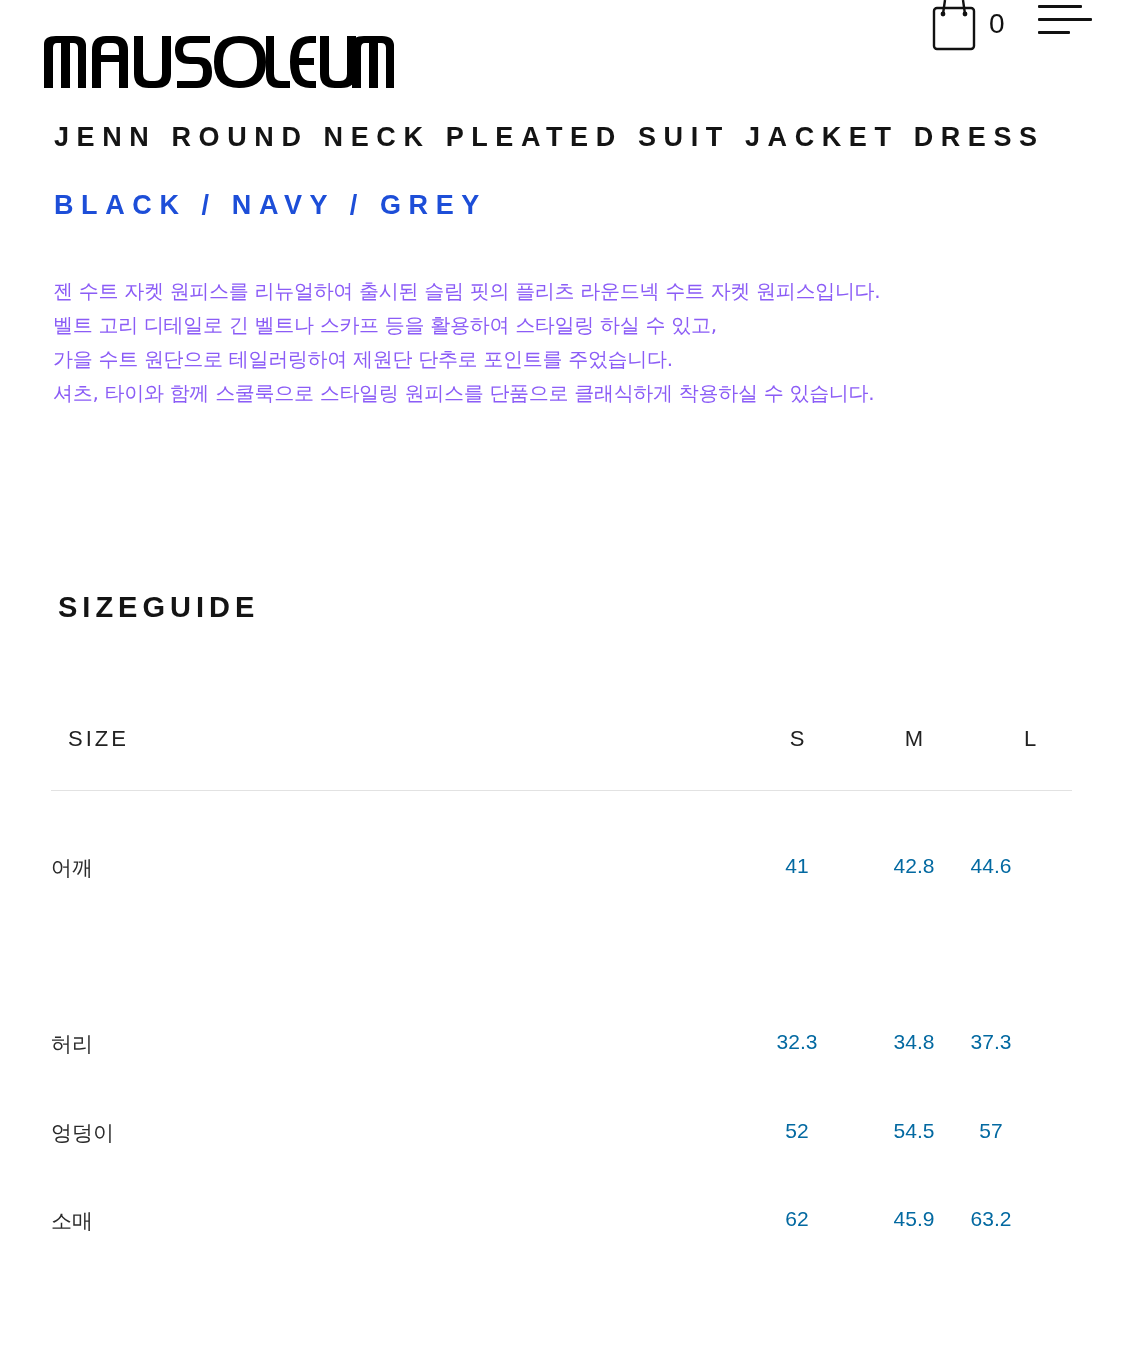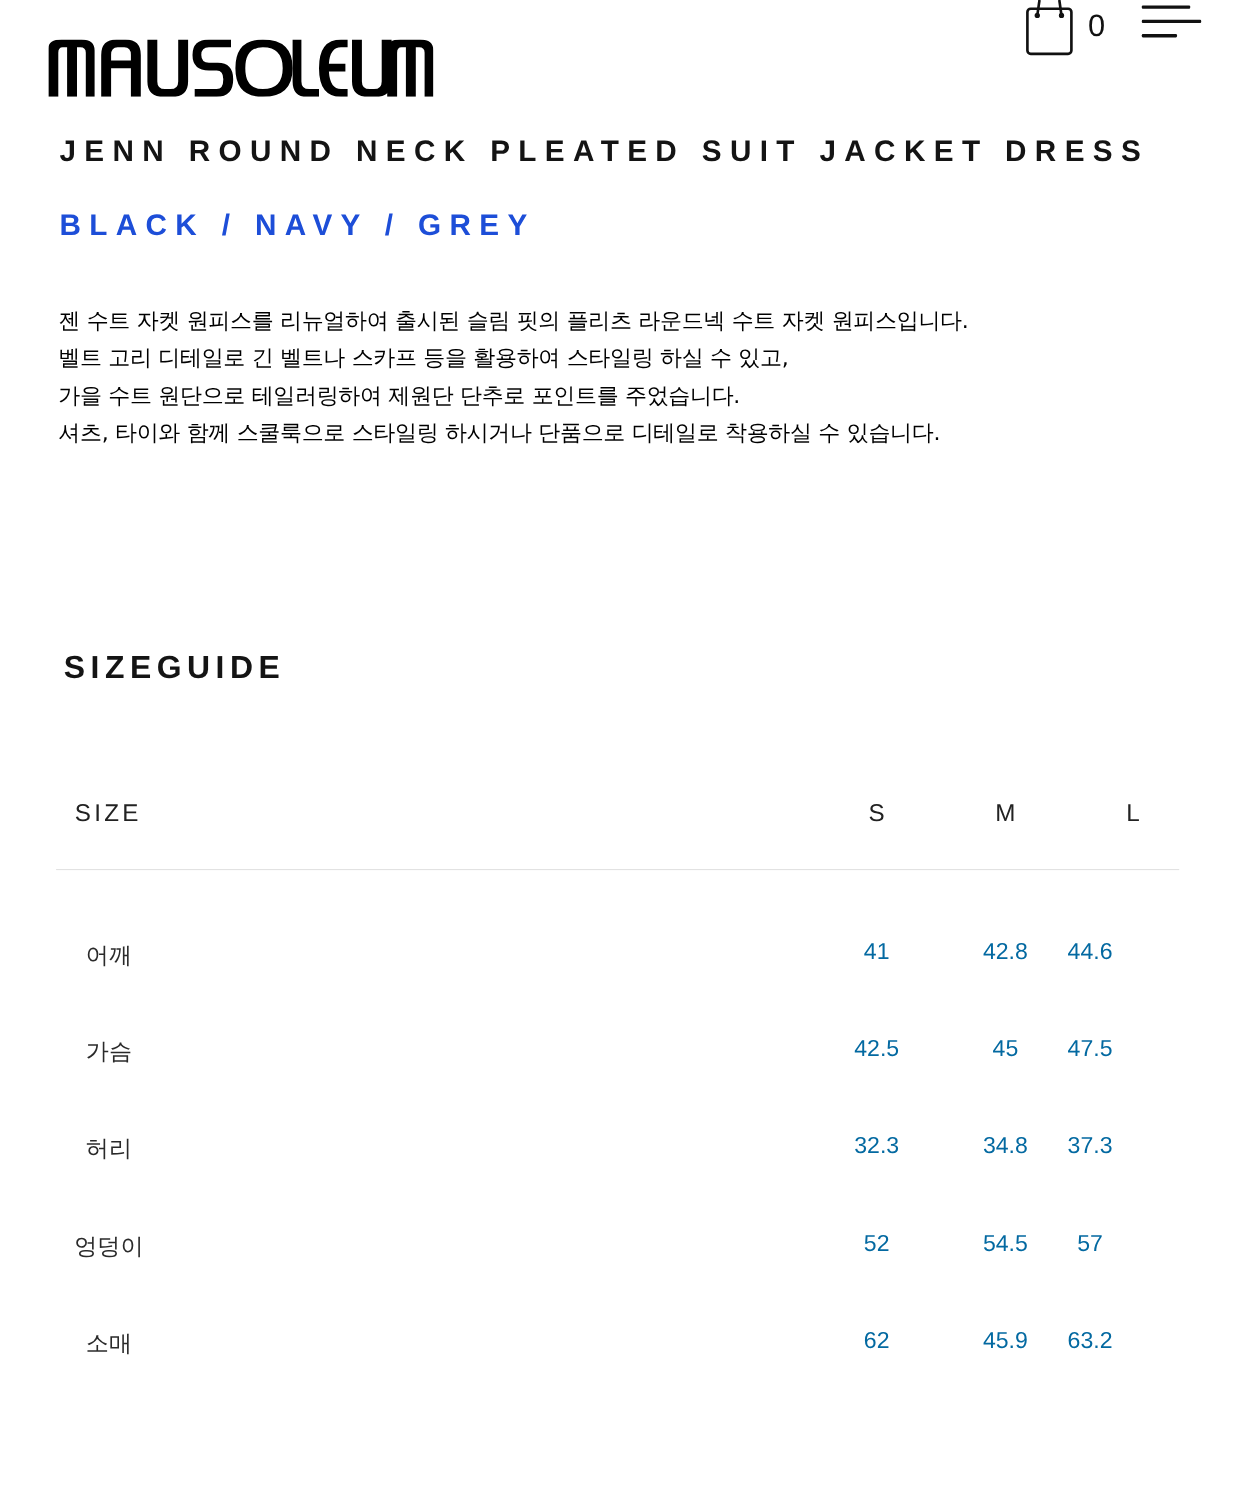--- a/index.html
+++ b/index.html
@@ -25,40 +25,40 @@
     .title {
       position: absolute; left: 54px; top: 122px; font-size: 27px; font-weight: bold;
       letter-spacing: 7.6px; white-space: nowrap; font-family: "Liberation Sans", sans-serif; color: #141414;
     }
     .colors {
       position: absolute; left: 54px; top: 190px; font-size: 27px; font-weight: bold;
       letter-spacing: 7.6px; white-space: nowrap; font-family: "Liberation Sans", sans-serif; color: #1d4ed8;
     }
     .desc {
       position: absolute; left: 53px; top: 274px; font-size: 20px; line-height: 34px;
-      color: #000000; font-family: "DejaVu Sans", sans-serif; letter-spacing: -0.3px;
+      color: #8b5cf6; font-family: "DejaVu Sans", sans-serif; letter-spacing: -0.3px;
     }
     .desc p { margin: 0; white-space: nowrap; }
     .sg-heading {
       position: absolute; left: 58px; top: 591px; font-size: 29px; font-weight: bold;
       letter-spacing: 5px; font-family: "Liberation Sans", sans-serif; color: #141414;
     }
     .table { position: absolute; left: 51px; top: 720px; width: 1021px; }
     .thead { position: relative; height: 70px; border-bottom: 1.5px solid #e2e2e2; }
     .th-size {
       position: absolute; left: 17px; top: 6px; font-size: 22px; letter-spacing: 3px;
       font-family: "Liberation Sans", sans-serif; color: #222;
     }
     .th-col {
       position: absolute; top: 6px; width: 80px; text-align: center; font-size: 22px;
       font-family: "Liberation Sans", sans-serif; color: #222;
     }
     .row { position: absolute; left: 0; width: 1021px; height: 40px; }
     .row-label {
-      position: absolute; left: 0; width: 96px; text-align: center; font-size: 21px; color: #2a2a2a;
+      position: absolute; left: 0; width: 96px; text-align: left; font-size: 21px; color: #2a2a2a;
       font-family: "DejaVu Sans", sans-serif;
     }
     .cell {
       position: absolute; width: 90px; text-align: center; font-size: 21px; color: #0369a1;
       font-family: "Liberation Sans", sans-serif;
     }
     .c0 { left: 701px; }
     .c1 { left: 818px; }
     .c2 { left: 895px; }
   </style>
@@ -108,44 +108,38 @@
   </div>
 </div>
 
 <div class="title">JENN ROUND NECK PLEATED SUIT JACKET DRESS</div>
 <div class="colors">BLACK / NAVY / GREY</div>
 
 <div class="desc">
   <p>젠 수트 자켓 원피스를 리뉴얼하여 출시된 슬림 핏의 플리츠 라운드넥 수트 자켓 원피스입니다.</p>
   <p>벨트 고리 디테일로 긴 벨트나 스카프 등을 활용하여 스타일링 하실 수 있고,</p>
   <p>가을 수트 원단으로 테일러링하여 제원단 단추로 포인트를 주었습니다.</p>
-  <p>셔츠, 타이와 함께 스쿨룩으로 스타일링 하시거나 단품으로 디테일로 착용하실 수 있습니다.</p>
+  <p>셔츠, 타이와 함께 스쿨룩으로 스타일링 원피스를 단품으로 클래식하게 착용하실 수 있습니다.</p>
 </div>
 
 <div class="sg-heading">SIZEGUIDE</div>
 
 <div class="table">
   <div class="thead">
     <div class="th-size">SIZE</div>
     <div class="th-col" style="left:706px;">S</div>
     <div class="th-col" style="left:823px;">M</div>
     <div class="th-col" style="left:939px;">L</div>
   </div>
 
   <div class="row" style="top:134px;">
     <div class="row-label">어깨</div>
     <div class="cell c0">41</div>
     <div class="cell c1">42.8</div>
     <div class="cell c2">44.6</div>
-  </div>
-  <div class="row" style="top:222px;">
-    <div class="row-label">가슴</div>
-    <div class="cell c0">42.5</div>
-    <div class="cell c1">45</div>
-    <div class="cell c2">47.5</div>
   </div>
   <div class="row" style="top:310px;">
     <div class="row-label">허리</div>
     <div class="cell c0">32.3</div>
     <div class="cell c1">34.8</div>
     <div class="cell c2">37.3</div>
   </div>
   <div class="row" style="top:399px;">
     <div class="row-label">엉덩이</div>
     <div class="cell c0">52</div>

